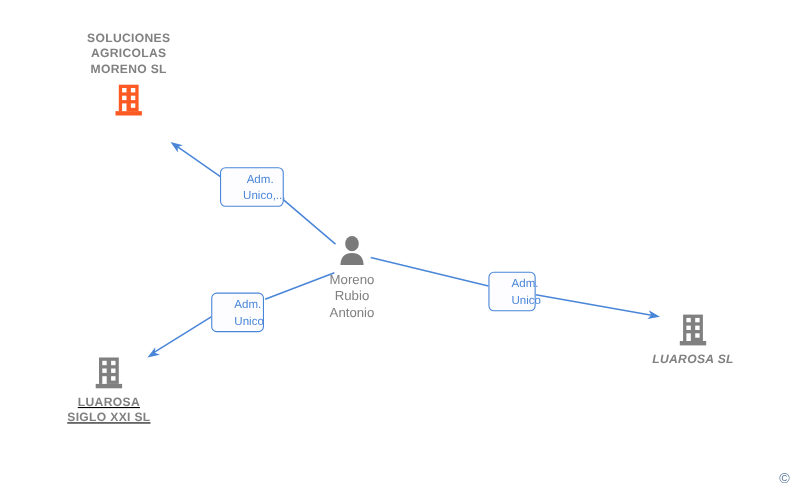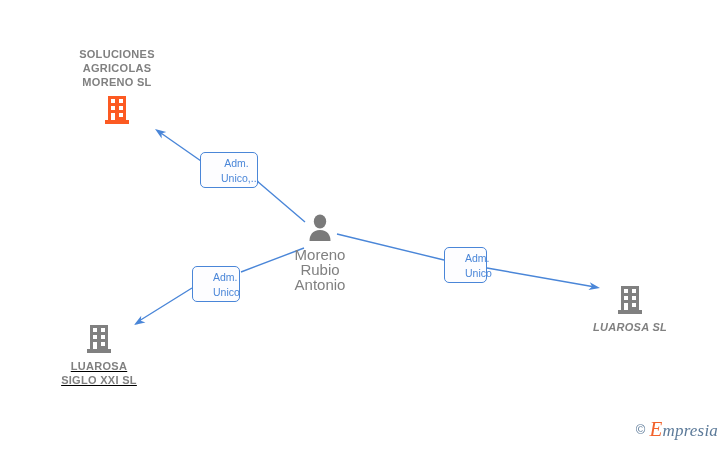--- a/index.html
+++ b/index.html
@@ -38,26 +38,25 @@
     margin-left: -80px;   
   }
   .node-label {
     font-size: 11px;
     line-height: 14px;
     font-weight: bold;
     color: #808080;
     text-align: center;
     letter-spacing: 0.3px;
     white-space: pre-line;
-    margin-top: 19px;
   }
   .node-label.plain {
     font-weight: normal;
     letter-spacing: 0;
-    font-size: 15px;
+    font-size: 12px;
     line-height: 15px;
   }
   .node-icon {
     line-height: 0;
   }
   .label-above .node-label { margin-bottom: 6px; }
   .label-below .node-label { margin-top: 5px; }
 
   
   .edge-label {
@@ -185,16 +184,15 @@
         <path d="M14 16 C 6.5 16 3.5 21 3.5 27 L 24.5 27 C 24.5 21 21.5 16 14 16 Z" fill="#7a7a7a"></path>
       </svg>
     </div>
     <div class="node-label plain">Moreno
 Rubio
 Antonio</div>
   </div>
 
   <div id="watermark">
     <span class="copy">©</span>
-    <span class="brand"><span class="cap">E</span><span>mpresia</span></span>
   </div>
 
 </div>
 
 </body></html>

